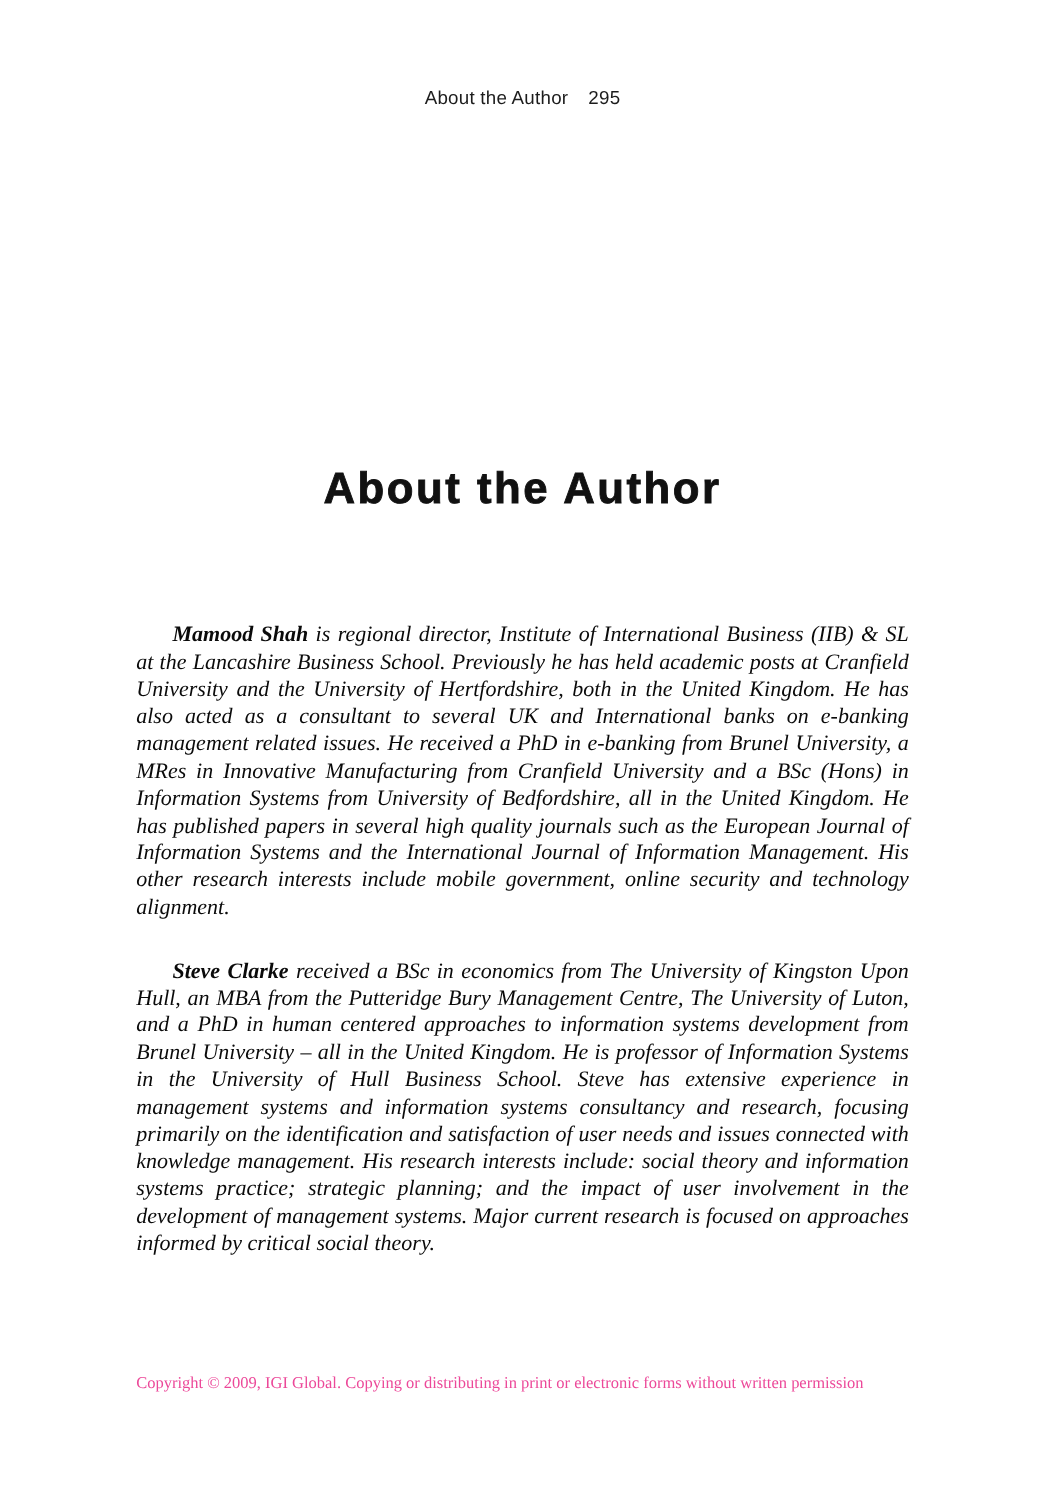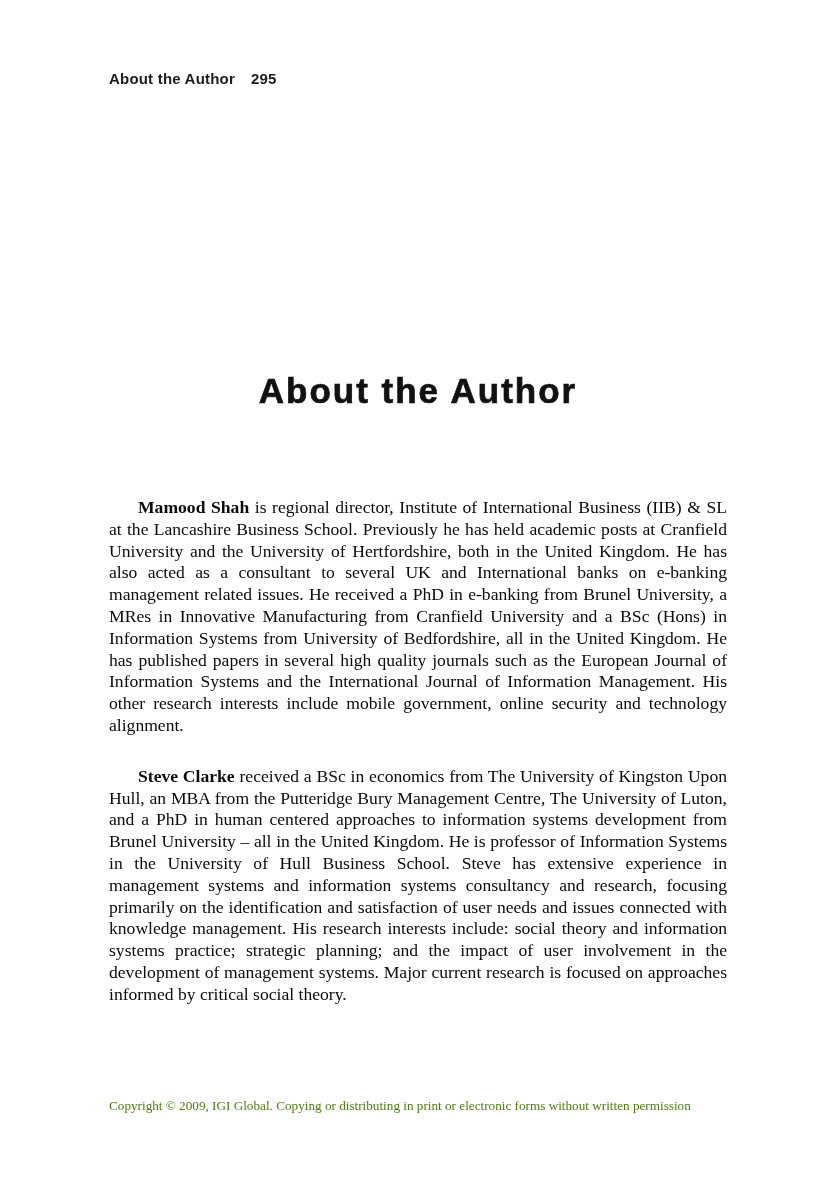--- a/index.html
+++ b/index.html
@@ -14,26 +14,25 @@
     background: #ffffff;
     color: #000000;
     font-family: "Liberation Serif", serif;
     overflow: hidden;
   }
   .running-head {
     position: absolute;
     top: 70px;
     left: 109px;
     width: 618px;
-    text-align: left;
+    text-align: center;
     font-family: "Liberation Sans", sans-serif;
     font-size: 15px;
     color: #1c1c1c;
     letter-spacing: 0.2px;
-    font-weight: bold;
   }
   .running-head .page-number {
     display: inline-block;
     margin-left: 16px;
   }
   .chapter-title {
     position: absolute;
     top: 348px;
     left: 109px;
     width: 618px;
@@ -51,35 +50,36 @@
     left: 109px;
     width: 618px;
     font-size: 17.6px;
     line-height: 21.8px;
     text-align: justify;
     color: #0a0a0a;
   }
   .body-copy p {
     margin: 0;
     text-indent: 29px;
+    font-style: italic;
   }
   .body-copy p + p {
     margin-top: 29px;
   }
   .author-name {
     font-weight: bold;
   }
   .copyright {
     position: absolute;
     top: 1095px;
     left: 109px;
     width: 640px;
     font-size: 13.2px;
     line-height: 21.5px;
-    color: #4d7c0f;
+    color: #ec4899;
   }
 </style>
 </head>
 <body>
 
 <div class="page">
 
   <div class="running-head">
     <span>About the Author</span><span class="page-number">295</span>
   </div>

